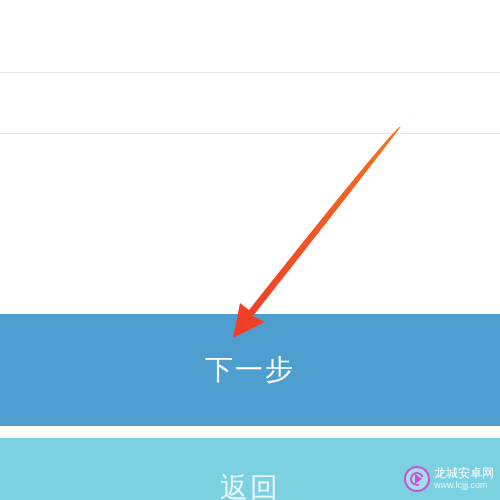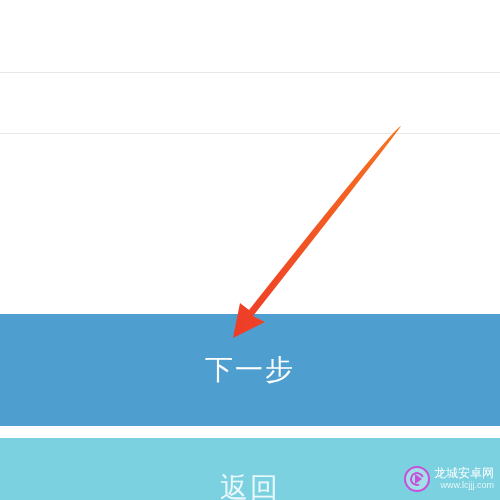--- a/index.html
+++ b/index.html
@@ -123,21 +123,20 @@
       line-height: 1.1;
     }
     .watermark-name {
       color: #ffffff;
       font-size: 12px;
       font-weight: 500;
     }
     .watermark-url {
       color: rgba(255,255,255,0.8);
       font-size: 9px;
-      text-align: right;
     }
   </style>
 </head>
 <body>
 
 <div class="top-area"></div>
 <div class="divider"></div>
 <div class="row"></div>
 <div class="divider"></div>
 <div class="spacer" style="height:180px"></div>

